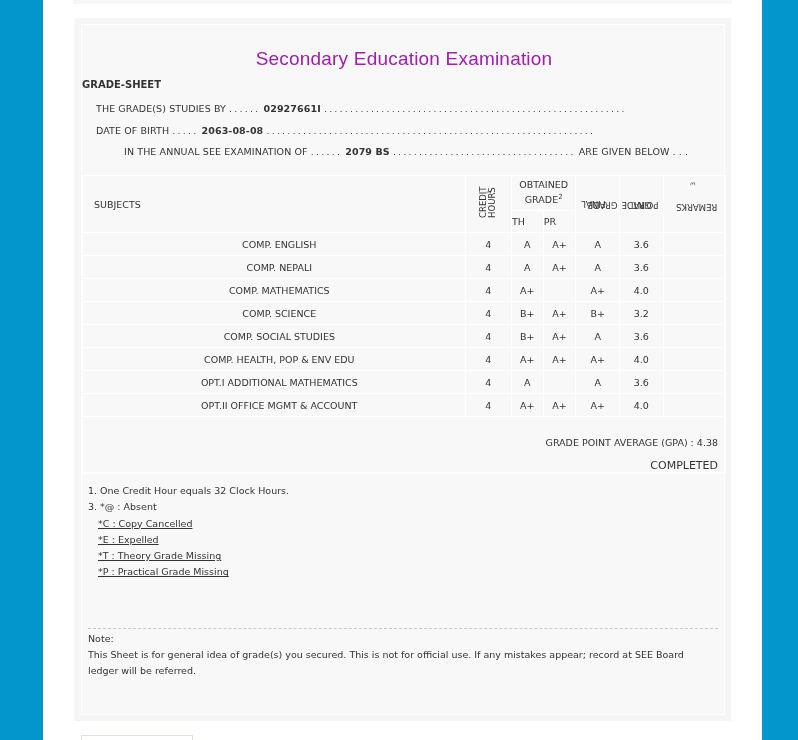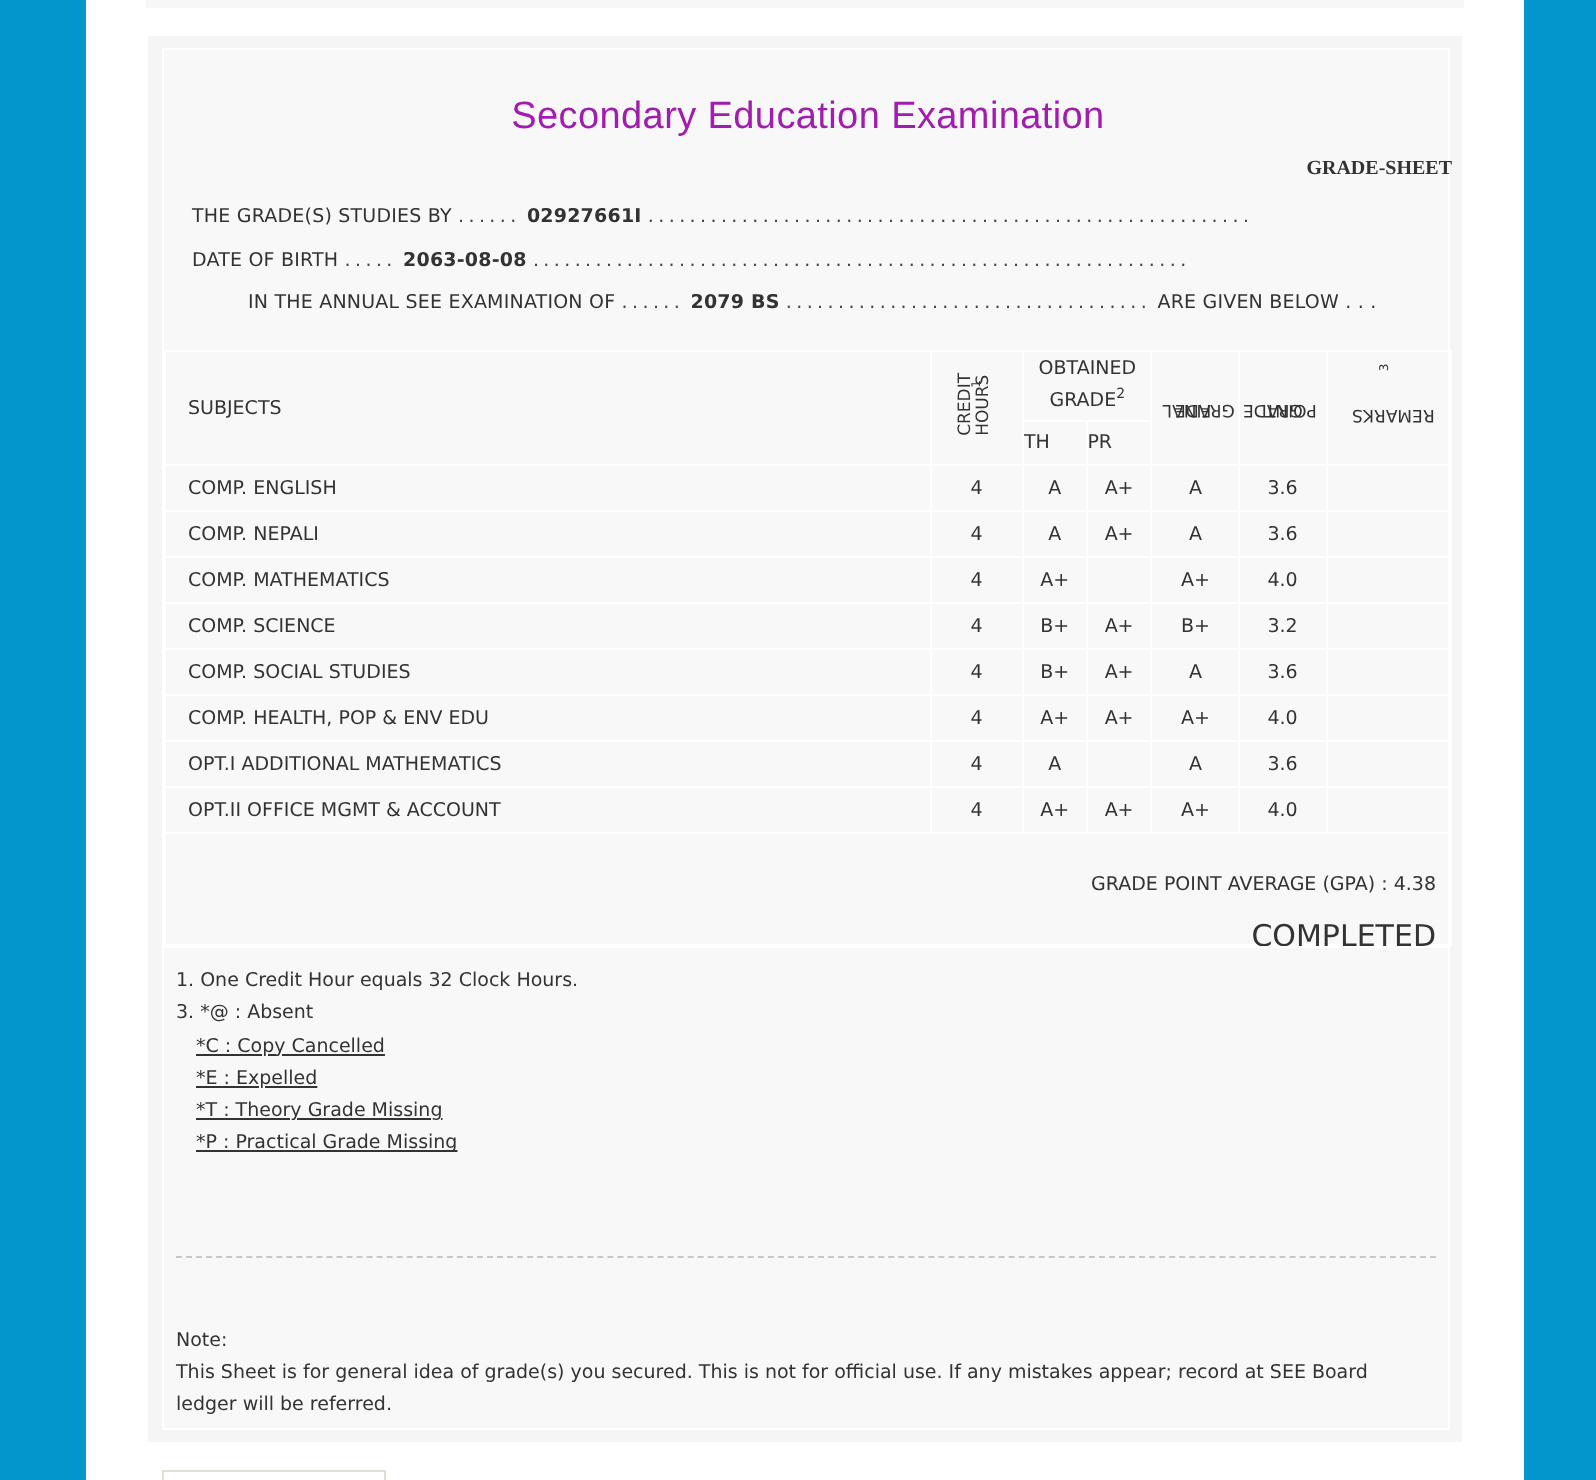--- a/index.html
+++ b/index.html
@@ -8,45 +8,45 @@
     background:#ffffff;
     font-family:"DejaVu Sans", sans-serif;
     color:#333;
   }
   .side-left { position:absolute; left:0; top:0; width:43px; height:740px; background:#0396cc; }
   .side-right { position:absolute; left:762px; top:0; width:36px; height:740px; background:#0396cc; }
   .top-panel { position:absolute; left:73px; top:0; width:659px; height:4px; background:#f7f7f7; }
   .outer { position:absolute; left:74px; top:18px; width:657px; height:703px; background:#f5f5f5; }
   .inner { position:absolute; left:81px; top:24px; width:644px; height:691px; background:#f8f8f8; border:1px solid #ffffff; box-sizing:border-box; }
   .title { position:absolute; left:0; width:644px; top:23px; text-align:center; font-family:"Liberation Sans", sans-serif; font-size:19px; color:#a21caf; letter-spacing:0.2px; }
-  .subtitle { position:absolute; left:0; width:644px; top:54px; text-align:right; font-size:10px; font-weight:bold; color:#333;font-family:Liberation Serif, serif; }
+  .subtitle { position:absolute; left:0; width:644px; top:54px; text-align:left; font-size:10px; font-weight:bold; color:#333; }
   .info-line { position:absolute; left:14px; font-size:9.5px; color:#333; white-space:nowrap; letter-spacing:0.1px; }
   .info-line .val { font-weight:bold; }
   .dots { color:#444; letter-spacing:2.2px; }
 
   table.grades {
     position:absolute; left:0; top:150px; width:644px;
     border-collapse:collapse; font-size:9.5px; color:#333;
   }
   table.grades th, table.grades td { border:1px solid #ffffff; padding:0; }
   table.grades th { font-weight:normal; }
   .subj-h { text-align:left; padding-left:11px !important; height:56px; width:381px; }
   .vert { font-weight:bold; font-size:8.5px; }
   .vert span { display:inline-block; transform:rotate(-90deg); line-height:9px; white-space:nowrap; }
   .ob-h { text-align:center; font-size:9.5px; height:34px; line-height:12px; }
   .sub-h { text-align:left; height:21px; }
-  td.subj { text-align:left; padding-left:11px !important; height:22px; }
+  td.subj { text-align:center; padding-left:11px !important; height:22px; }
   td.c { text-align:center; }
   .gpa { position:absolute; right:6px; top:412px; font-size:9.5px; text-align:right; }
-  .status { position:absolute; right:6px; top:434px; font-size:15px; text-align:right; }
+  .status { position:absolute; right:6px; top:434px; font-size:11px; text-align:right; }
   .sep-solid { position:absolute; left:0; top:448px; width:642px; height:1px; background:#ffffff; }
   .footnotes { position:absolute; left:6px; top:458px; font-size:9.5px; line-height:16.3px; }
   .footnotes .indent { padding-left:10px;text-decoration:underline; }
   .dashed { position:absolute; left:6px; top:603px; width:630px; border-top:1px dashed #c8c8c8; }
-  .note { position:absolute; left:6px; top:606px; width:620px; font-size:9.5px; line-height:16px;margin-top:32px; }
+  .note { position:absolute; left:6px; top:606px; width:620px; font-size:9.5px; line-height:16px; }
   .btn-stub { position:absolute; left:81px; top:735px; width:110px; height:10px; border:1px solid #e0dfd8; border-bottom:none; background:#fff; }
 </style>
 </head>
 <body>
 
 <div class="side-left"></div>
 <div class="side-right"></div>
 <div class="top-panel"></div>
 
 <div class="outer"></div>

